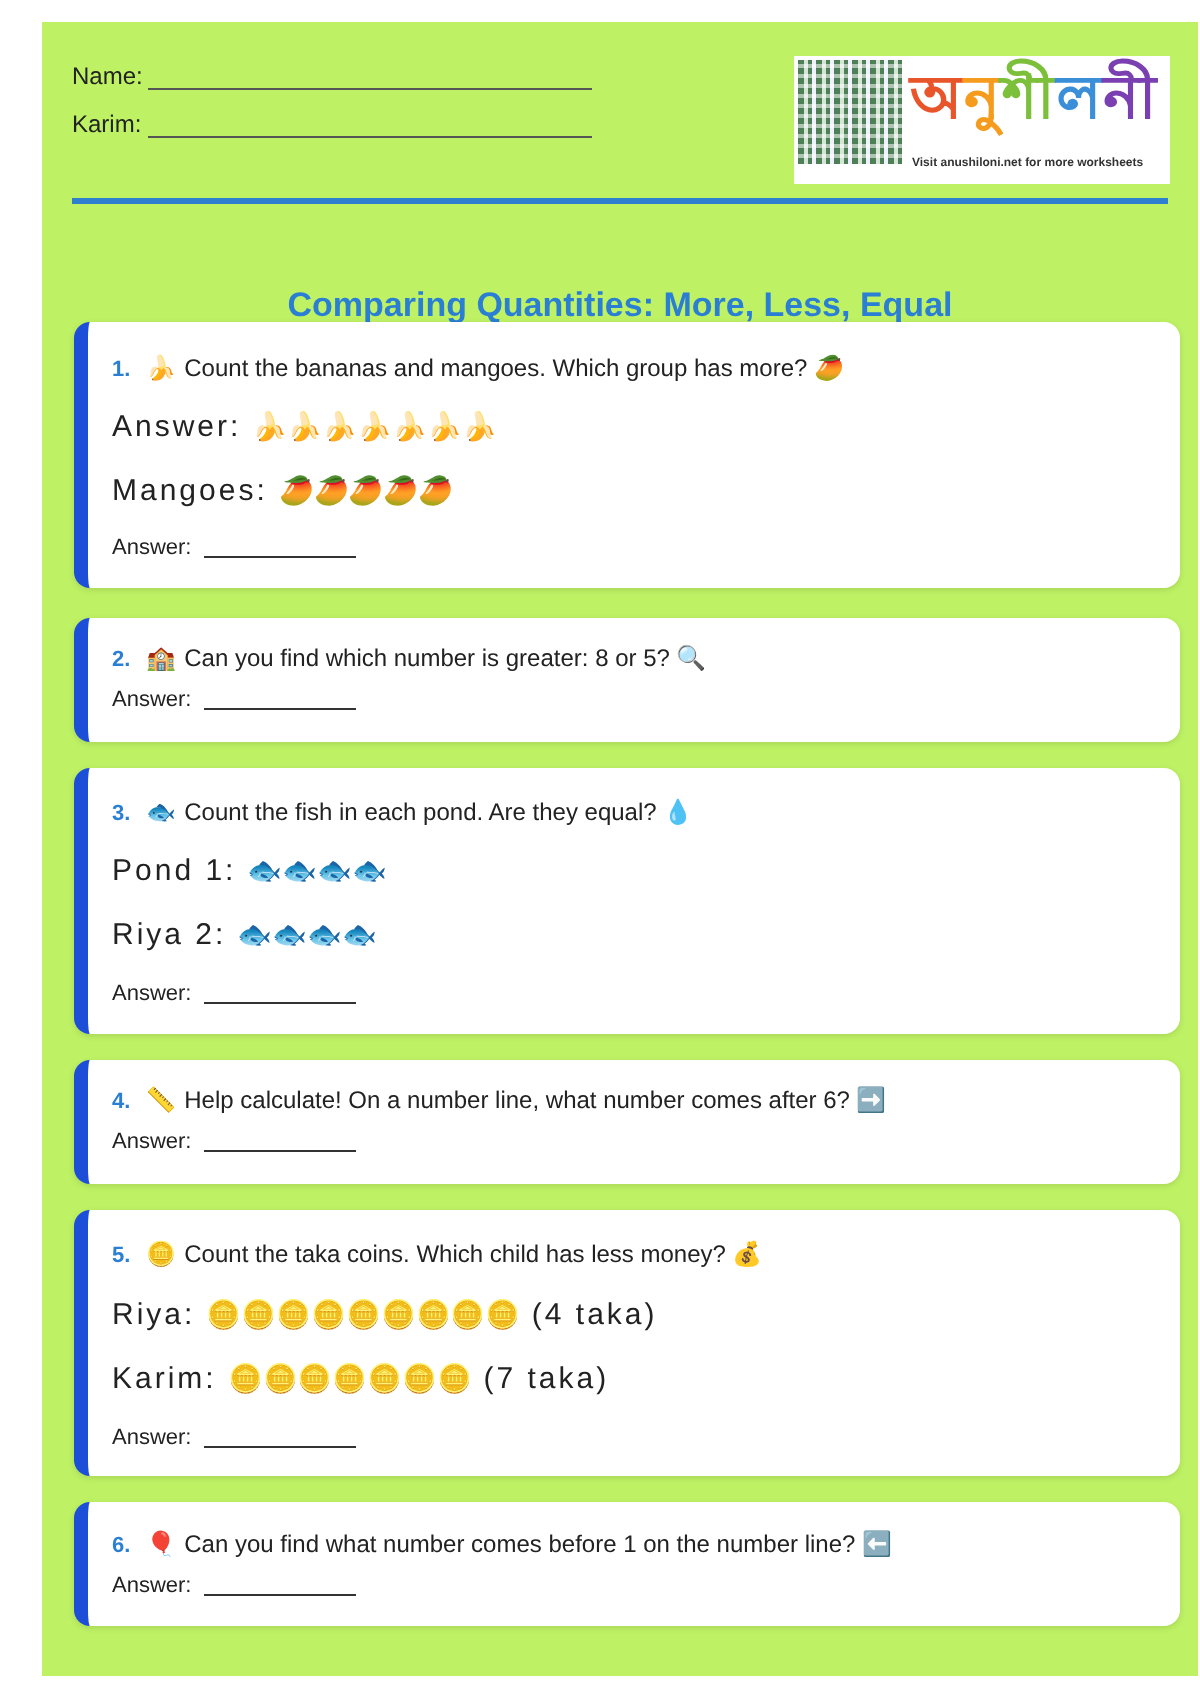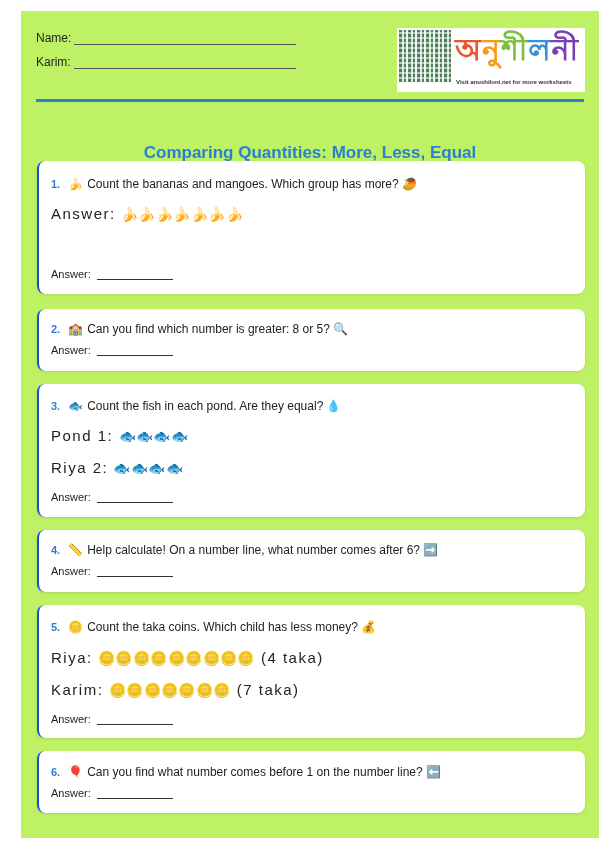--- a/index.html
+++ b/index.html
@@ -16,21 +16,21 @@
   .qr::after{content:"";position:absolute;inset:0;background:repeating-linear-gradient(0deg,transparent 0 3px,rgba(255,255,255,.55) 3px 5px);}
   .brand{position:absolute;left:58px;top:2px;font-size:30px;font-weight:bold;letter-spacing:1px;line-height:40px;}
   .brand span:nth-child(1){color:#e8552b}
   .brand span:nth-child(2){color:#f59b1d}
   .brand span:nth-child(3){color:#7bbf3a}
   .brand span:nth-child(4){color:#3a8fd8}
   .brand span:nth-child(5){color:#7a3fb0}
   .tagline{position:absolute;left:59px;top:51px;font-size:6px;font-weight:bold;color:#333;white-space:nowrap;}
   .divider{position:absolute;left:15px;top:88px;width:548px;height:3px;background:#2f7fd0;}
   .title{position:absolute;left:0;top:114px;width:578px;text-align:center;font-size:17px;font-weight:bold;color:#2a7fd4;margin-top:18px;}
-  .card{position:absolute;left:16px;width:546px;background:#fff;border-radius:8px;border-left:2px solid #1d4ed8;box-shadow:0 1px 3px rgba(0,0,0,.12);}
+  .card{position:absolute;left:16px;width:546px;background:#fff;border-radius:8px;border-left:7px solid #1d4ed8;box-shadow:0 1px 3px rgba(0,0,0,.12);}
   .q{position:absolute;left:12px;font-size:12px;color:#222;white-space:nowrap;}
   .qnum{color:#2a7fd4;font-weight:bold;margin-right:8px;font-size:11px;}
   .ico{display:inline-block;margin-right:4px;font-size:12px;}
   .big{position:absolute;left:12px;font-size:15px;letter-spacing:1.5px;color:#222;white-space:nowrap;}
   .em{letter-spacing:0;font-size:14px;}
   .ans{position:absolute;left:12px;font-size:11px;color:#222;}
   .ans-line{display:inline-block;width:76px;border-bottom:1.5px solid #333;margin-left:6px;vertical-align:-2px;}
 </style>
 </head>
 <body>
@@ -57,20 +57,23 @@
   <div class="divider"></div>
 
   <div class="title">Comparing Quantities: More, Less, Equal</div>
 
   <div class="card" style="top:150px;height:133px">
     <div class="q" style="top:16px">
       <span class="qnum">1.</span><span class="ico">🍌</span><span>Count the bananas and mangoes. Which group has more?</span> <span>🥭</span>
     </div>
     <div class="big" style="top:44px">
       <span>Answer:</span> <span class="em">🍌🍌🍌🍌🍌🍌🍌</span>
+    </div>
+    <div class="big" style="top:76px">
+      <span>Mangoes:</span> <span class="em">🥭🥭🥭🥭🥭</span>
     </div>
     <div class="ans" style="top:107px">
       <span>Answer:</span><span class="ans-line"></span>
     </div>
   </div>
 
   <div class="card" style="top:298px;height:62px">
     <div class="q" style="top:13px">
       <span class="qnum">2.</span><span class="ico">🏫</span><span>Can you find which number is greater: 8 or 5?</span> <span>🔍</span>
     </div>

